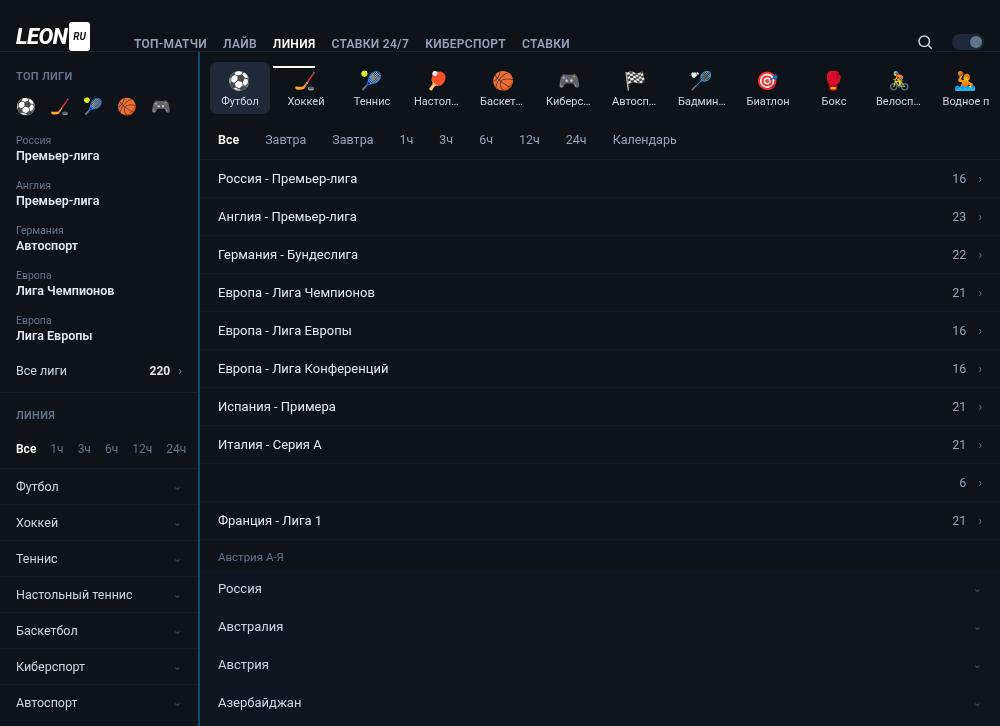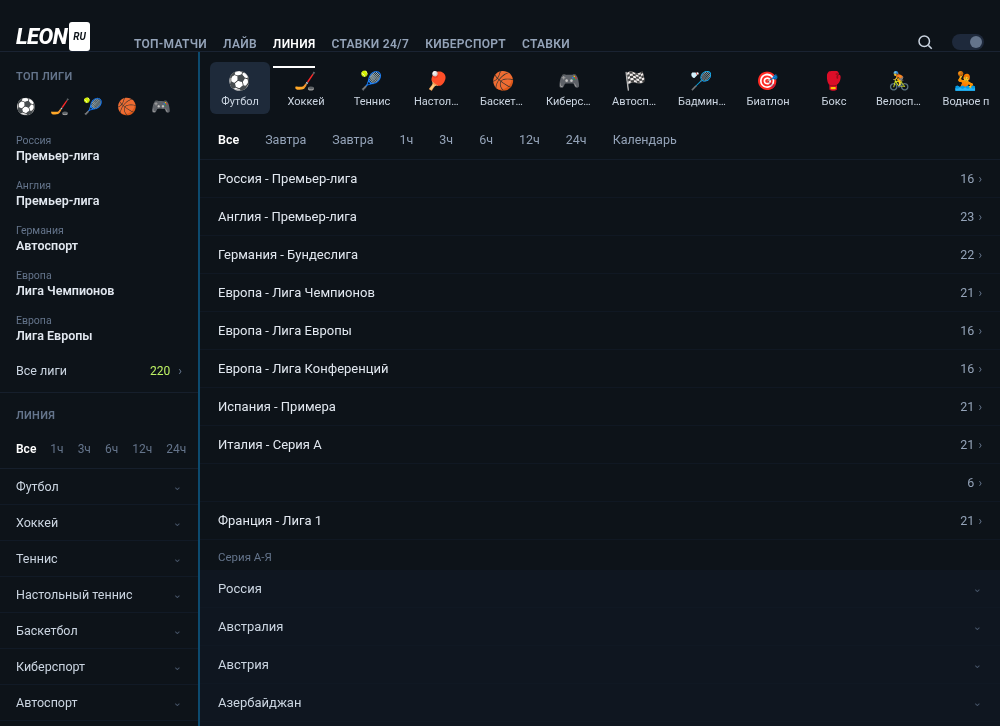--- a/index.html
+++ b/index.html
@@ -132,24 +132,25 @@
   display: flex;
   justify-content: space-between;
   align-items: center;
   padding: 10px 16px 14px;
   font-size: 12.5px;
   color: #cbd5e1;
   cursor: pointer;
   border-bottom: 1px solid #161f2c;
 }
 .sb-all-leagues .count {
-  color: #bef264;
+  color: #e5e5e5;
   font-size: 12px;
   margin-left: auto;
   margin-right: 8px;
+  font-weight: bold;
 }
 .sb-all-leagues .chev { color: #64748b; }
 .sb-time-tabs {
   display: flex;
   gap: 14px;
   padding: 10px 16px 12px;
   font-size: 12px;
   color: #64748b;
   border-bottom: 1px solid #161f2c;
 }
@@ -213,21 +214,21 @@
   padding: 11px 18px;
   font-size: 13px;
   color: #e2e8f0;
   cursor: pointer;
   border-bottom: 1px solid #101823;
 }
 .league-row .cnt {
   margin-left: auto;
   color: #94a3b8;
   font-size: 12.5px;
-  margin-right: 4px;
+  margin-right: 12px;
 }
 .league-row .chev { color: #64748b; font-size: 12px; }
 
 .country-hdr {
   padding: 10px 18px 6px;
   font-size: 11.5px;
   color: #64748b;
 }
 .country-row {
   display: flex;
@@ -459,21 +460,21 @@
         </div>
         <div class="league-row">
     <span class="cnt">6</span>
     <span class="chev">›</span>
         </div>
         <div class="league-row">
           <span>Франция - Лига 1</span>
     <span class="cnt">21</span>
     <span class="chev">›</span>
         </div>
-        <div class="country-hdr">Серия А-Я</div>
+        <div class="country-hdr">Австрия А-Я</div>
         <div class="country-row">
           <span>Россия</span>
     <span class="chev">⌄</span>
         </div>
         <div class="country-row">
           <span>Австралия</span>
     <span class="chev">⌄</span>
         </div>
         <div class="country-row">
           <span>Австрия</span>

